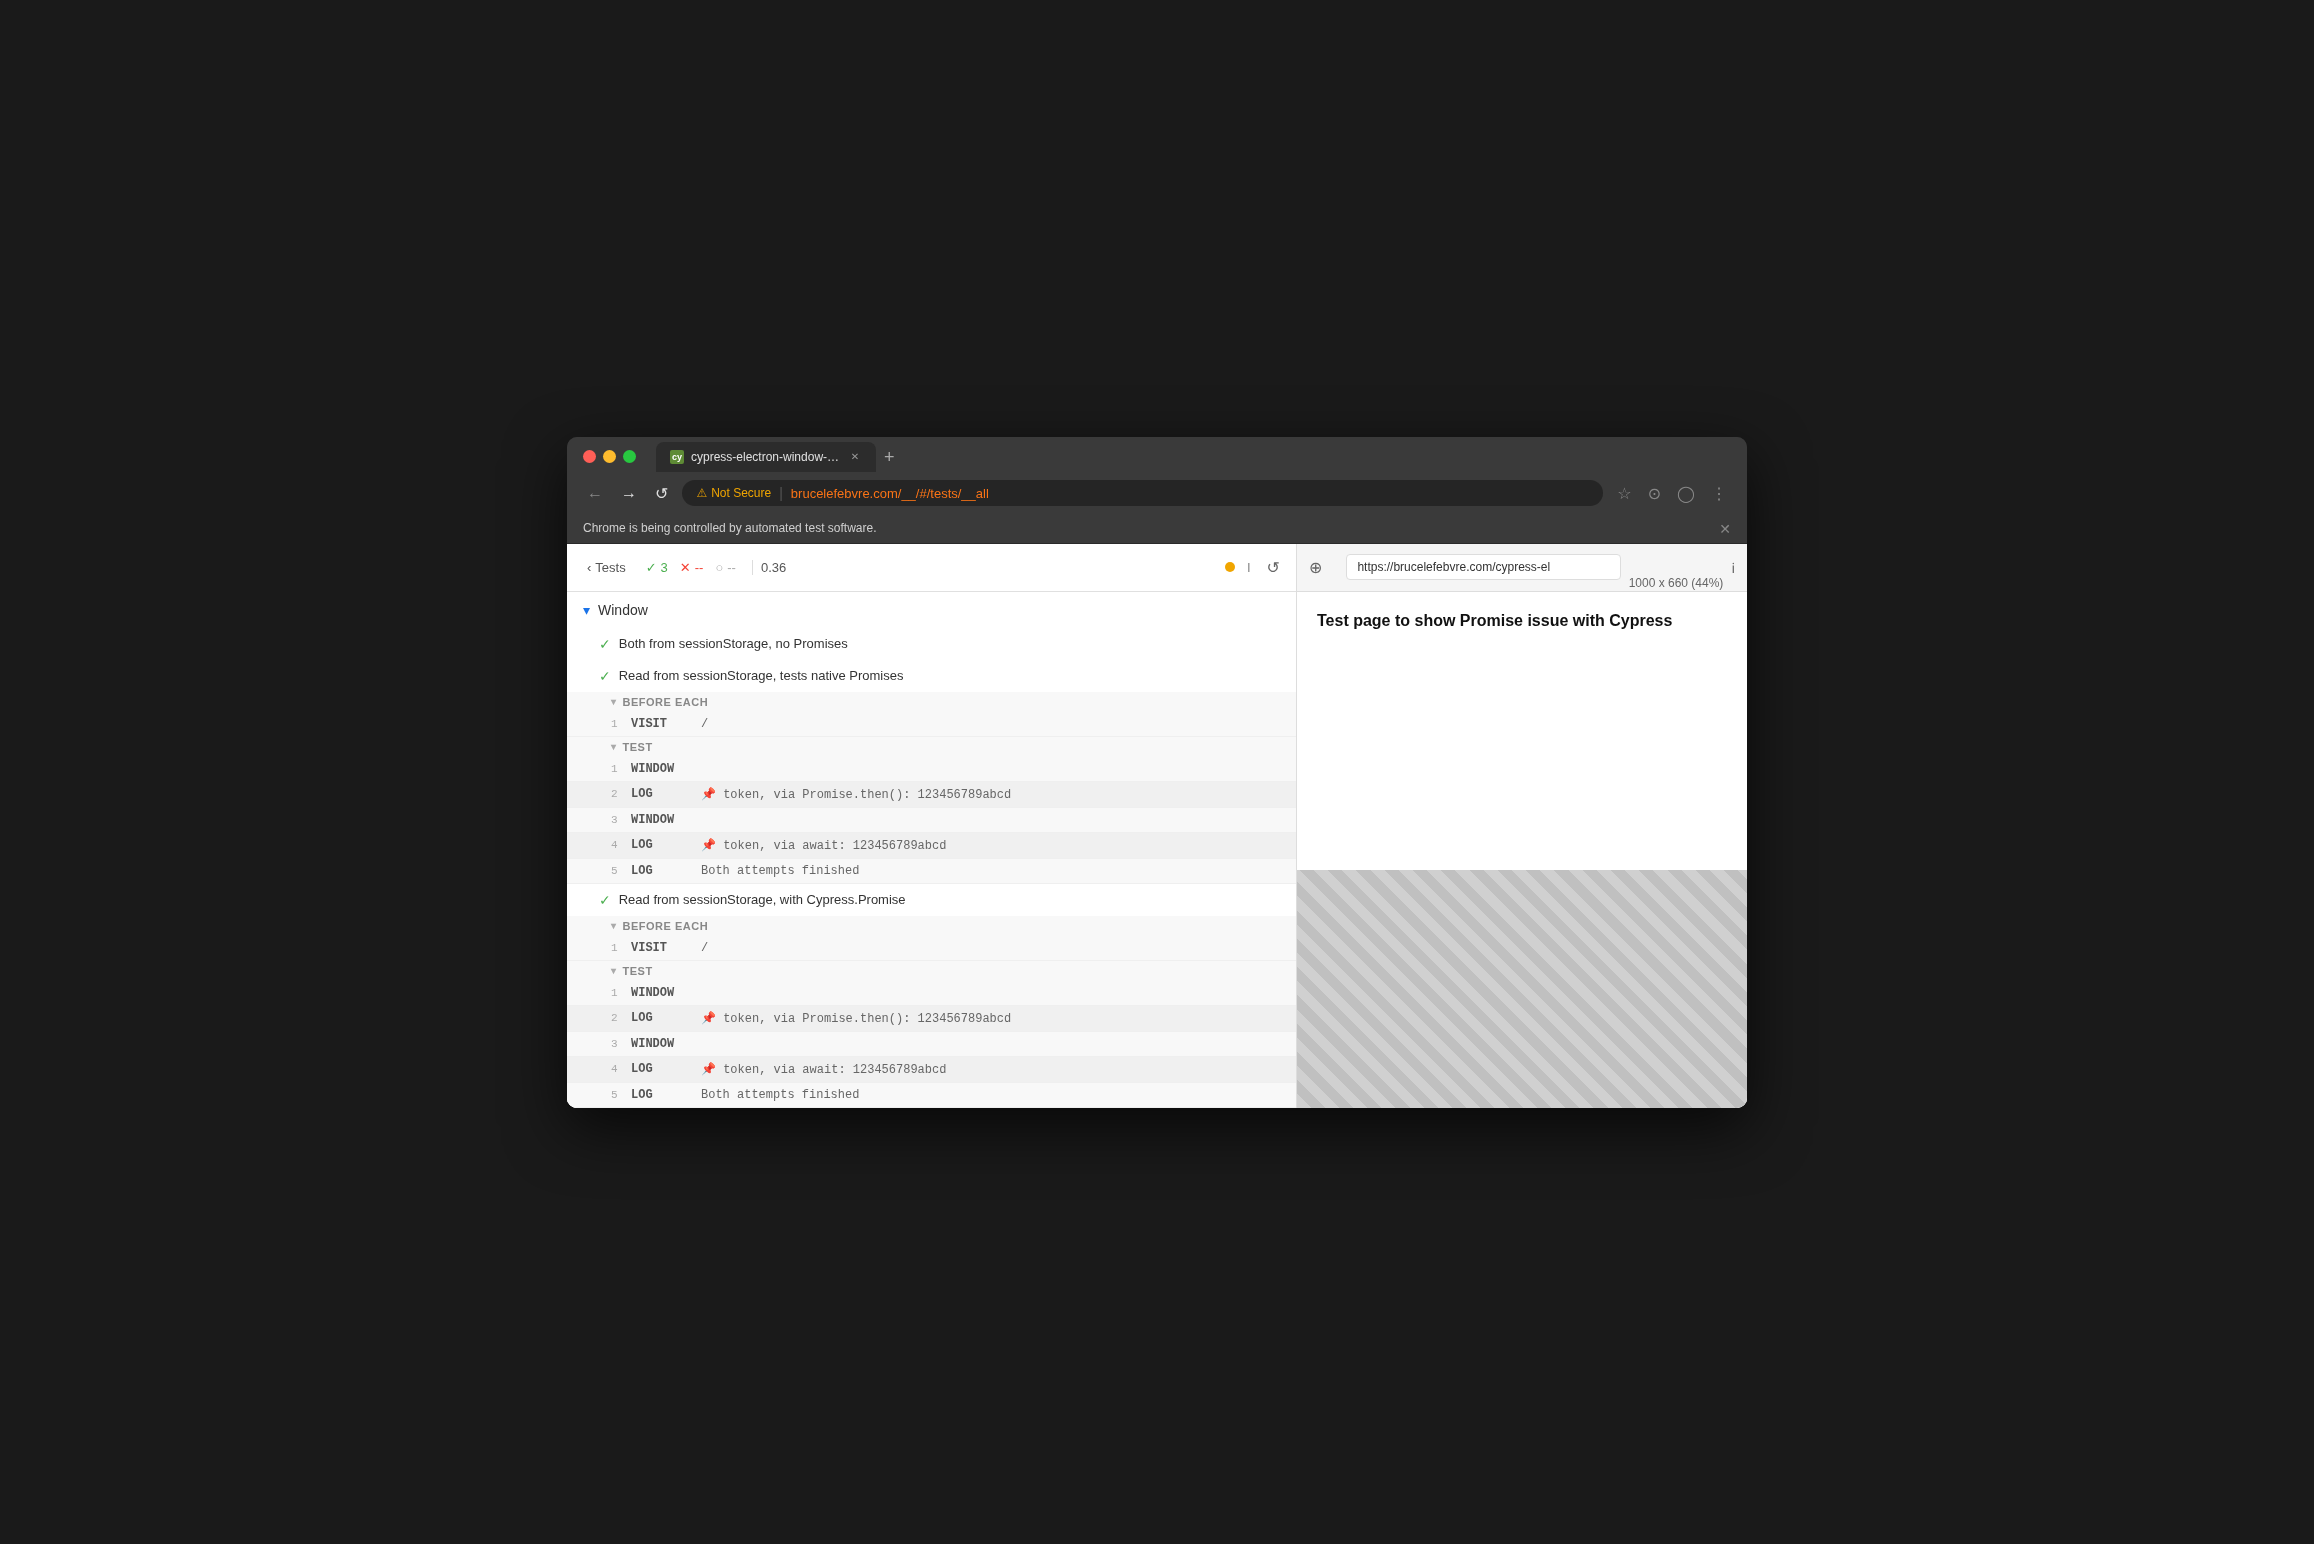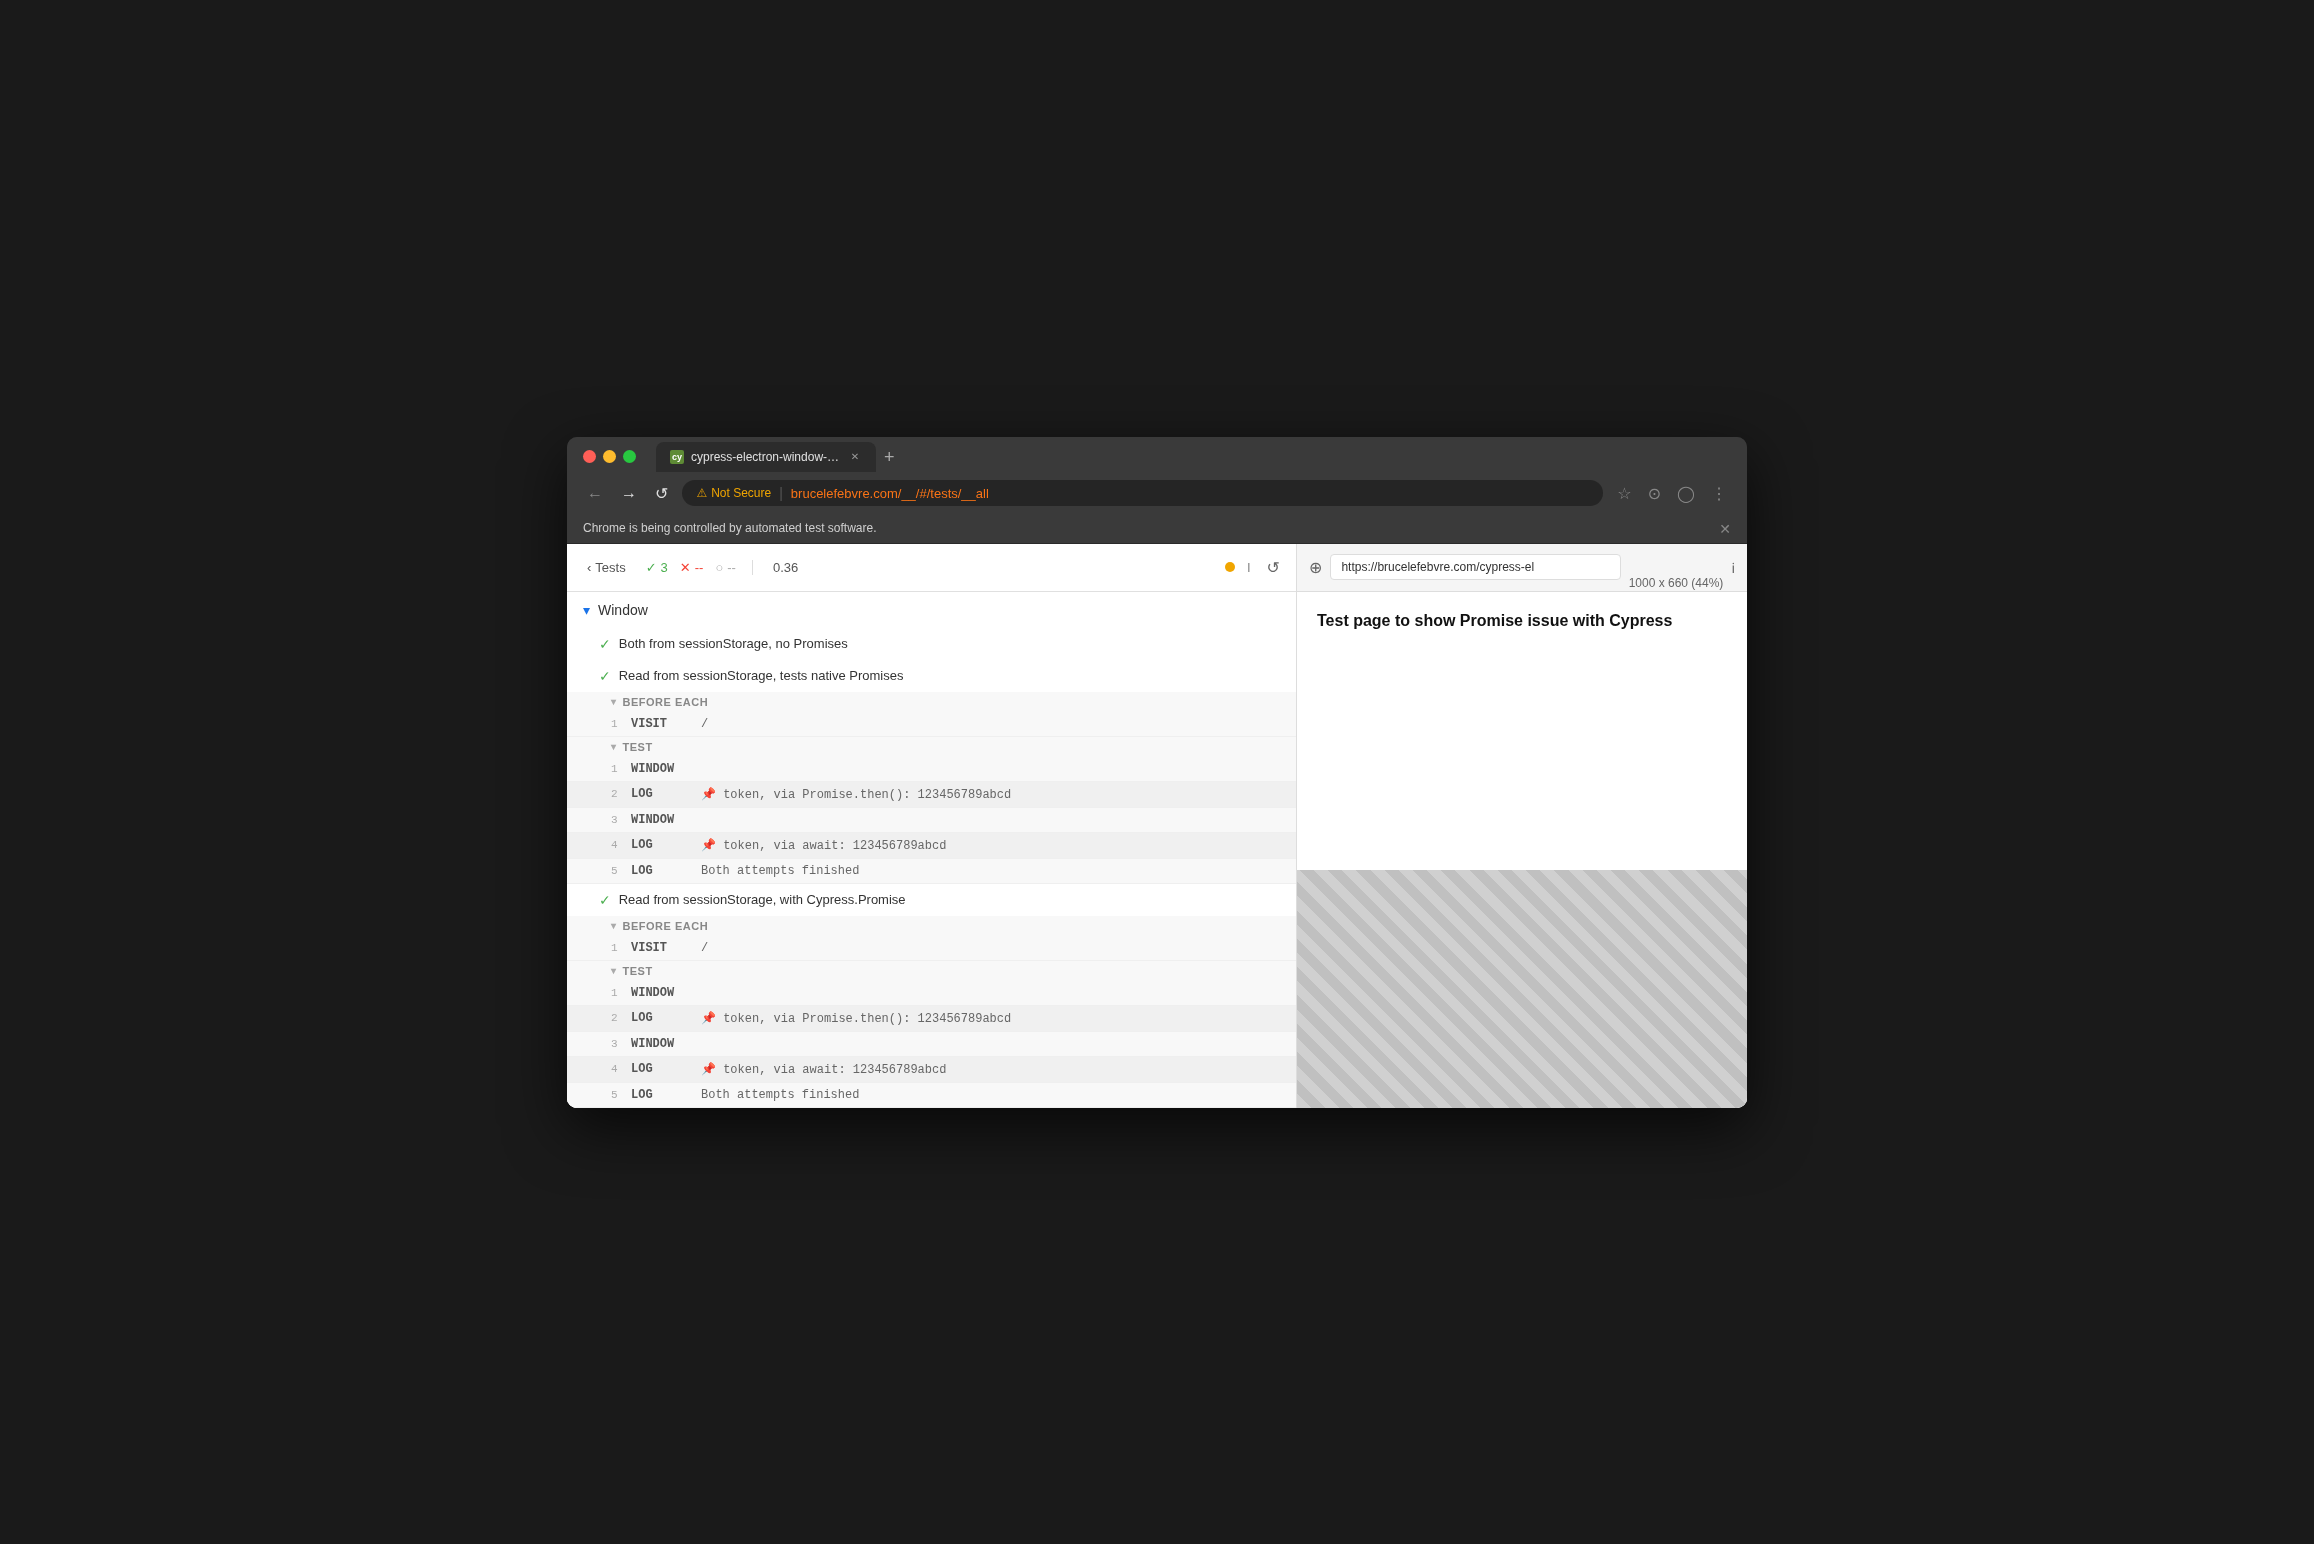--- a/index.html
+++ b/index.html
@@ -253,21 +253,21 @@
       gap: 4px;
       color: #aaa;
       font-size: 13px;
     }
 
     .timer {
       font-size: 13px;
       color: #555;
       margin-left: 4px;
       border-left: 1px solid #ddd;
-      padding-left: 20px;
+      padding-left: 8px;
     }
 
     .spacer { flex: 1; }
 
     .toolbar-dot {
       width: 10px;
       height: 10px;
       border-radius: 50%;
       background: #f0a500;
     }
@@ -394,20 +394,21 @@
     }
 
     .preview-url-bar {
       flex: 1;
       background: #fff;
       border: 1px solid #ddd;
       border-radius: 4px;
       padding: 5px 10px;
       font-size: 12px;
       color: #333;
+      margin-left: 16px;
     }
 
     .preview-size {
       font-size: 12px;
       color: #666;
       white-space: nowrap;
       margin-top: 32px;
     }
 
     .preview-info-icon {

